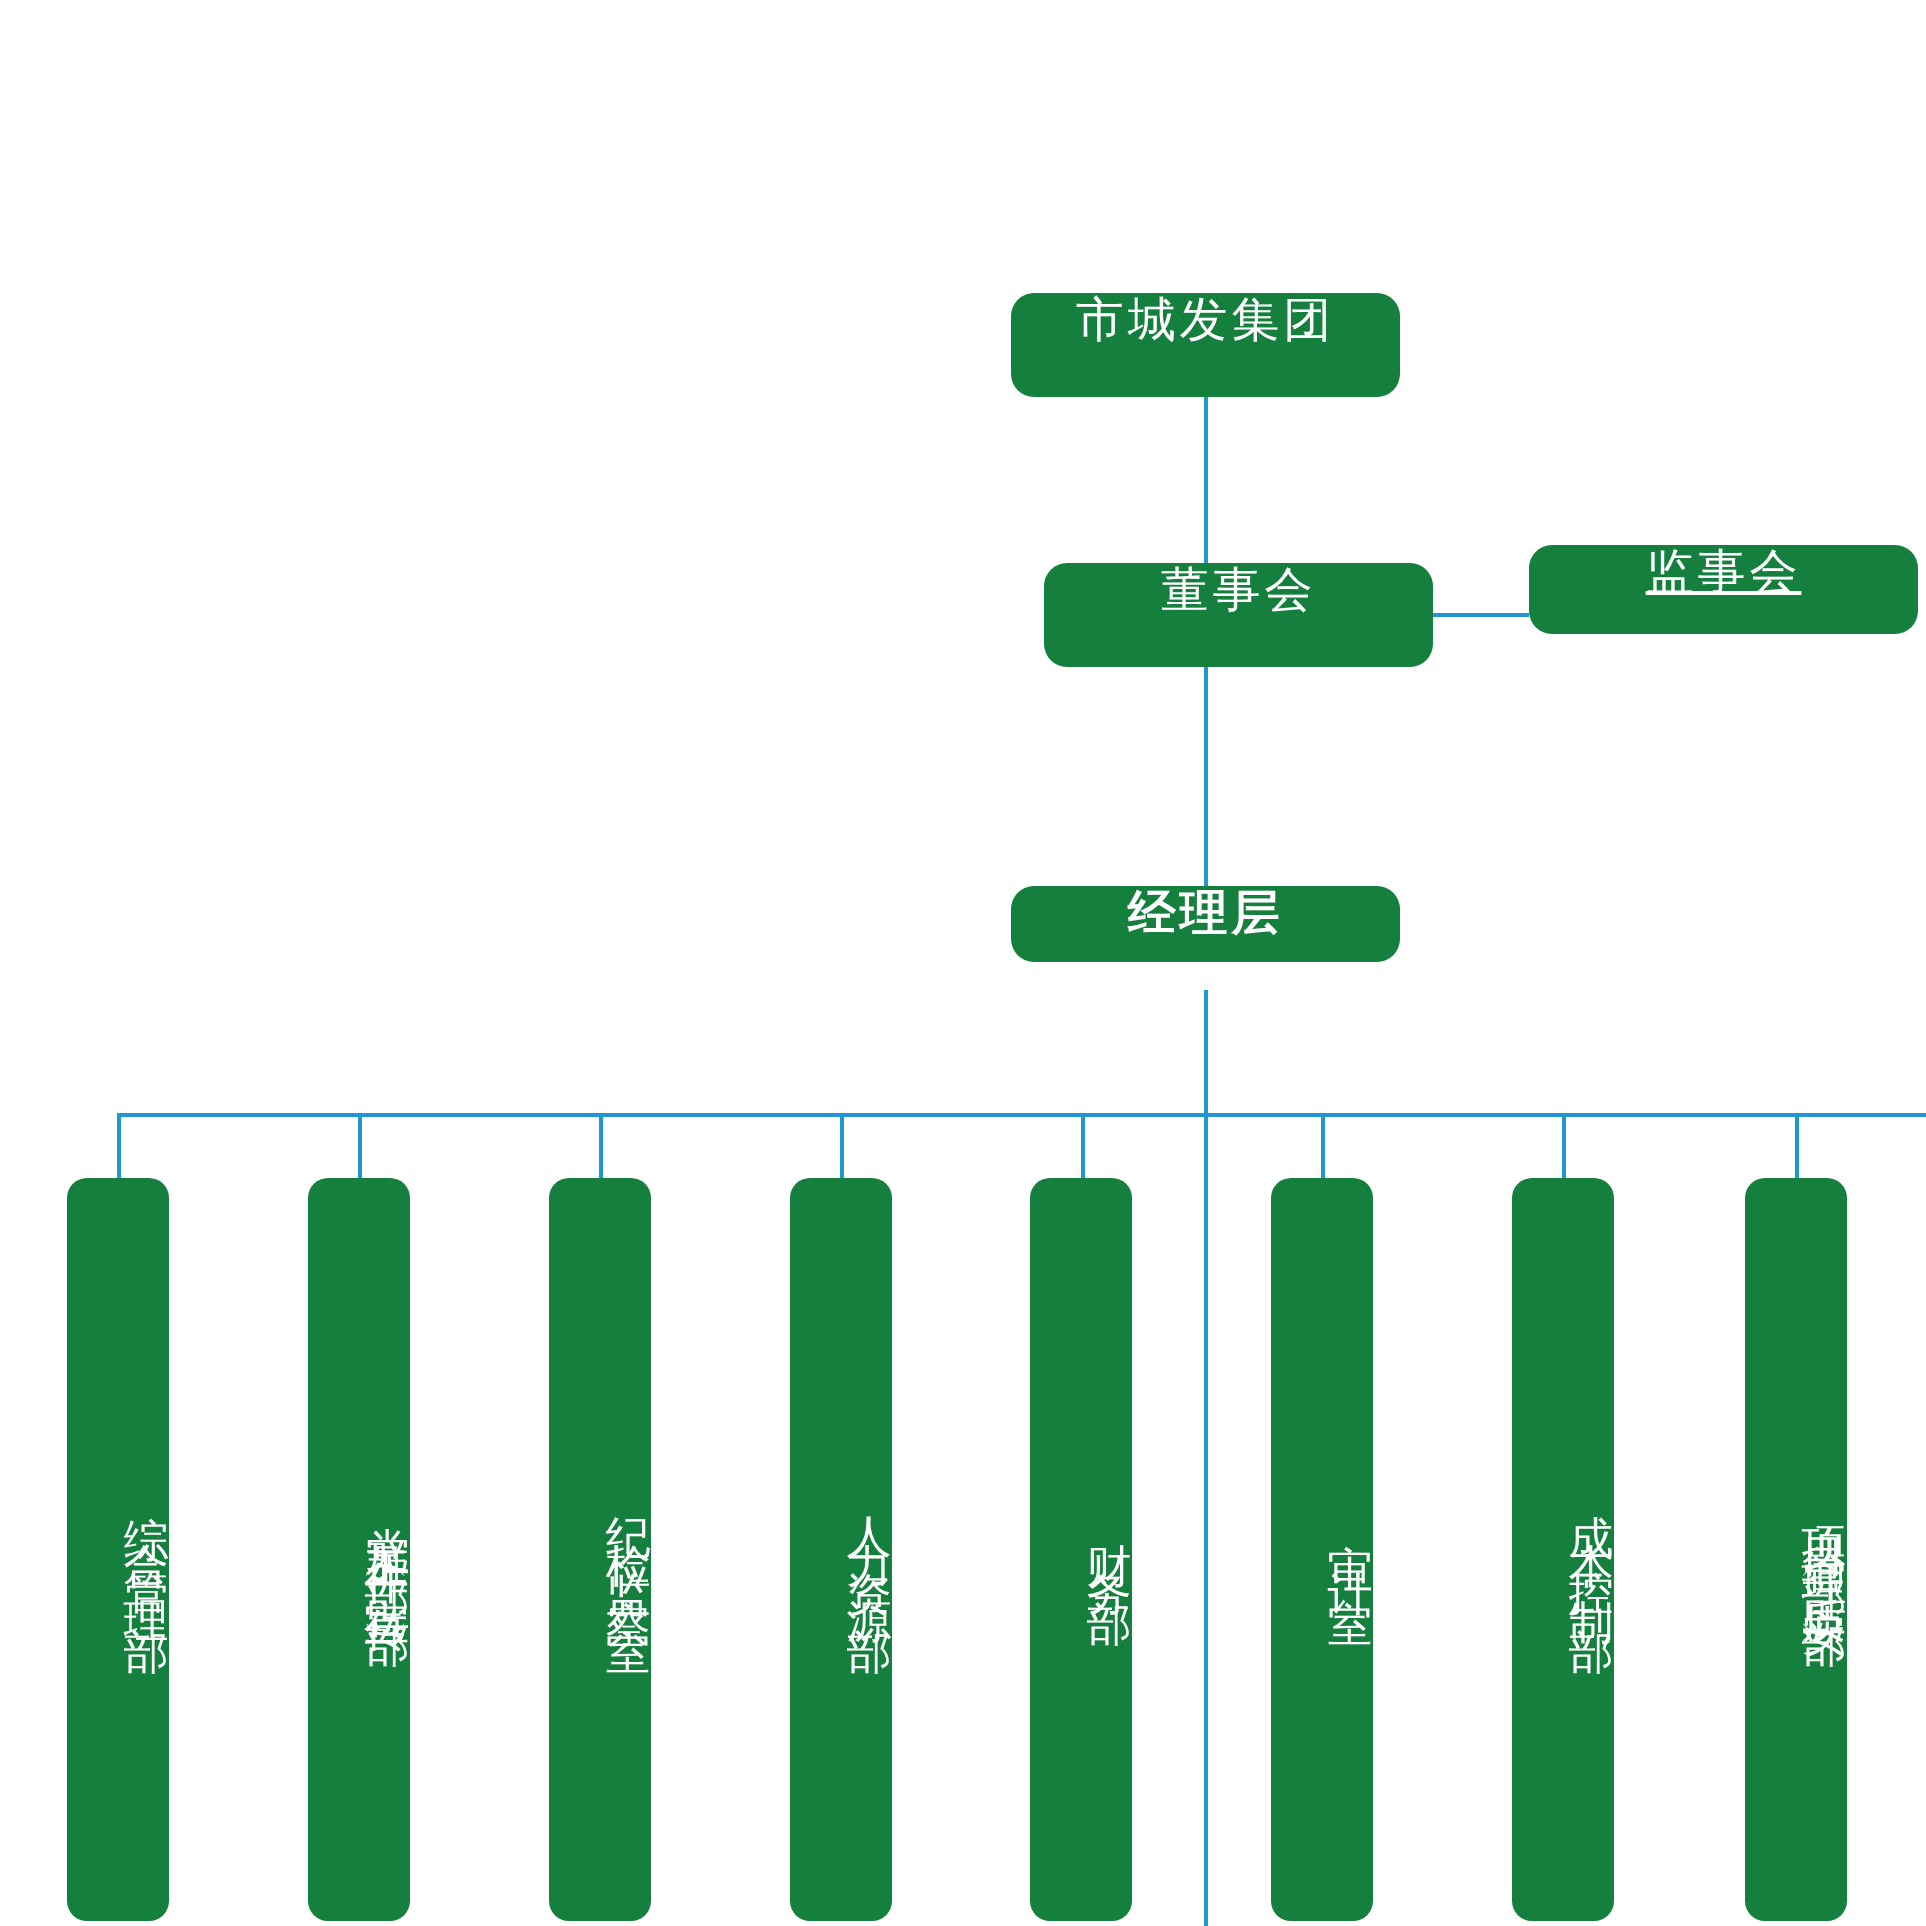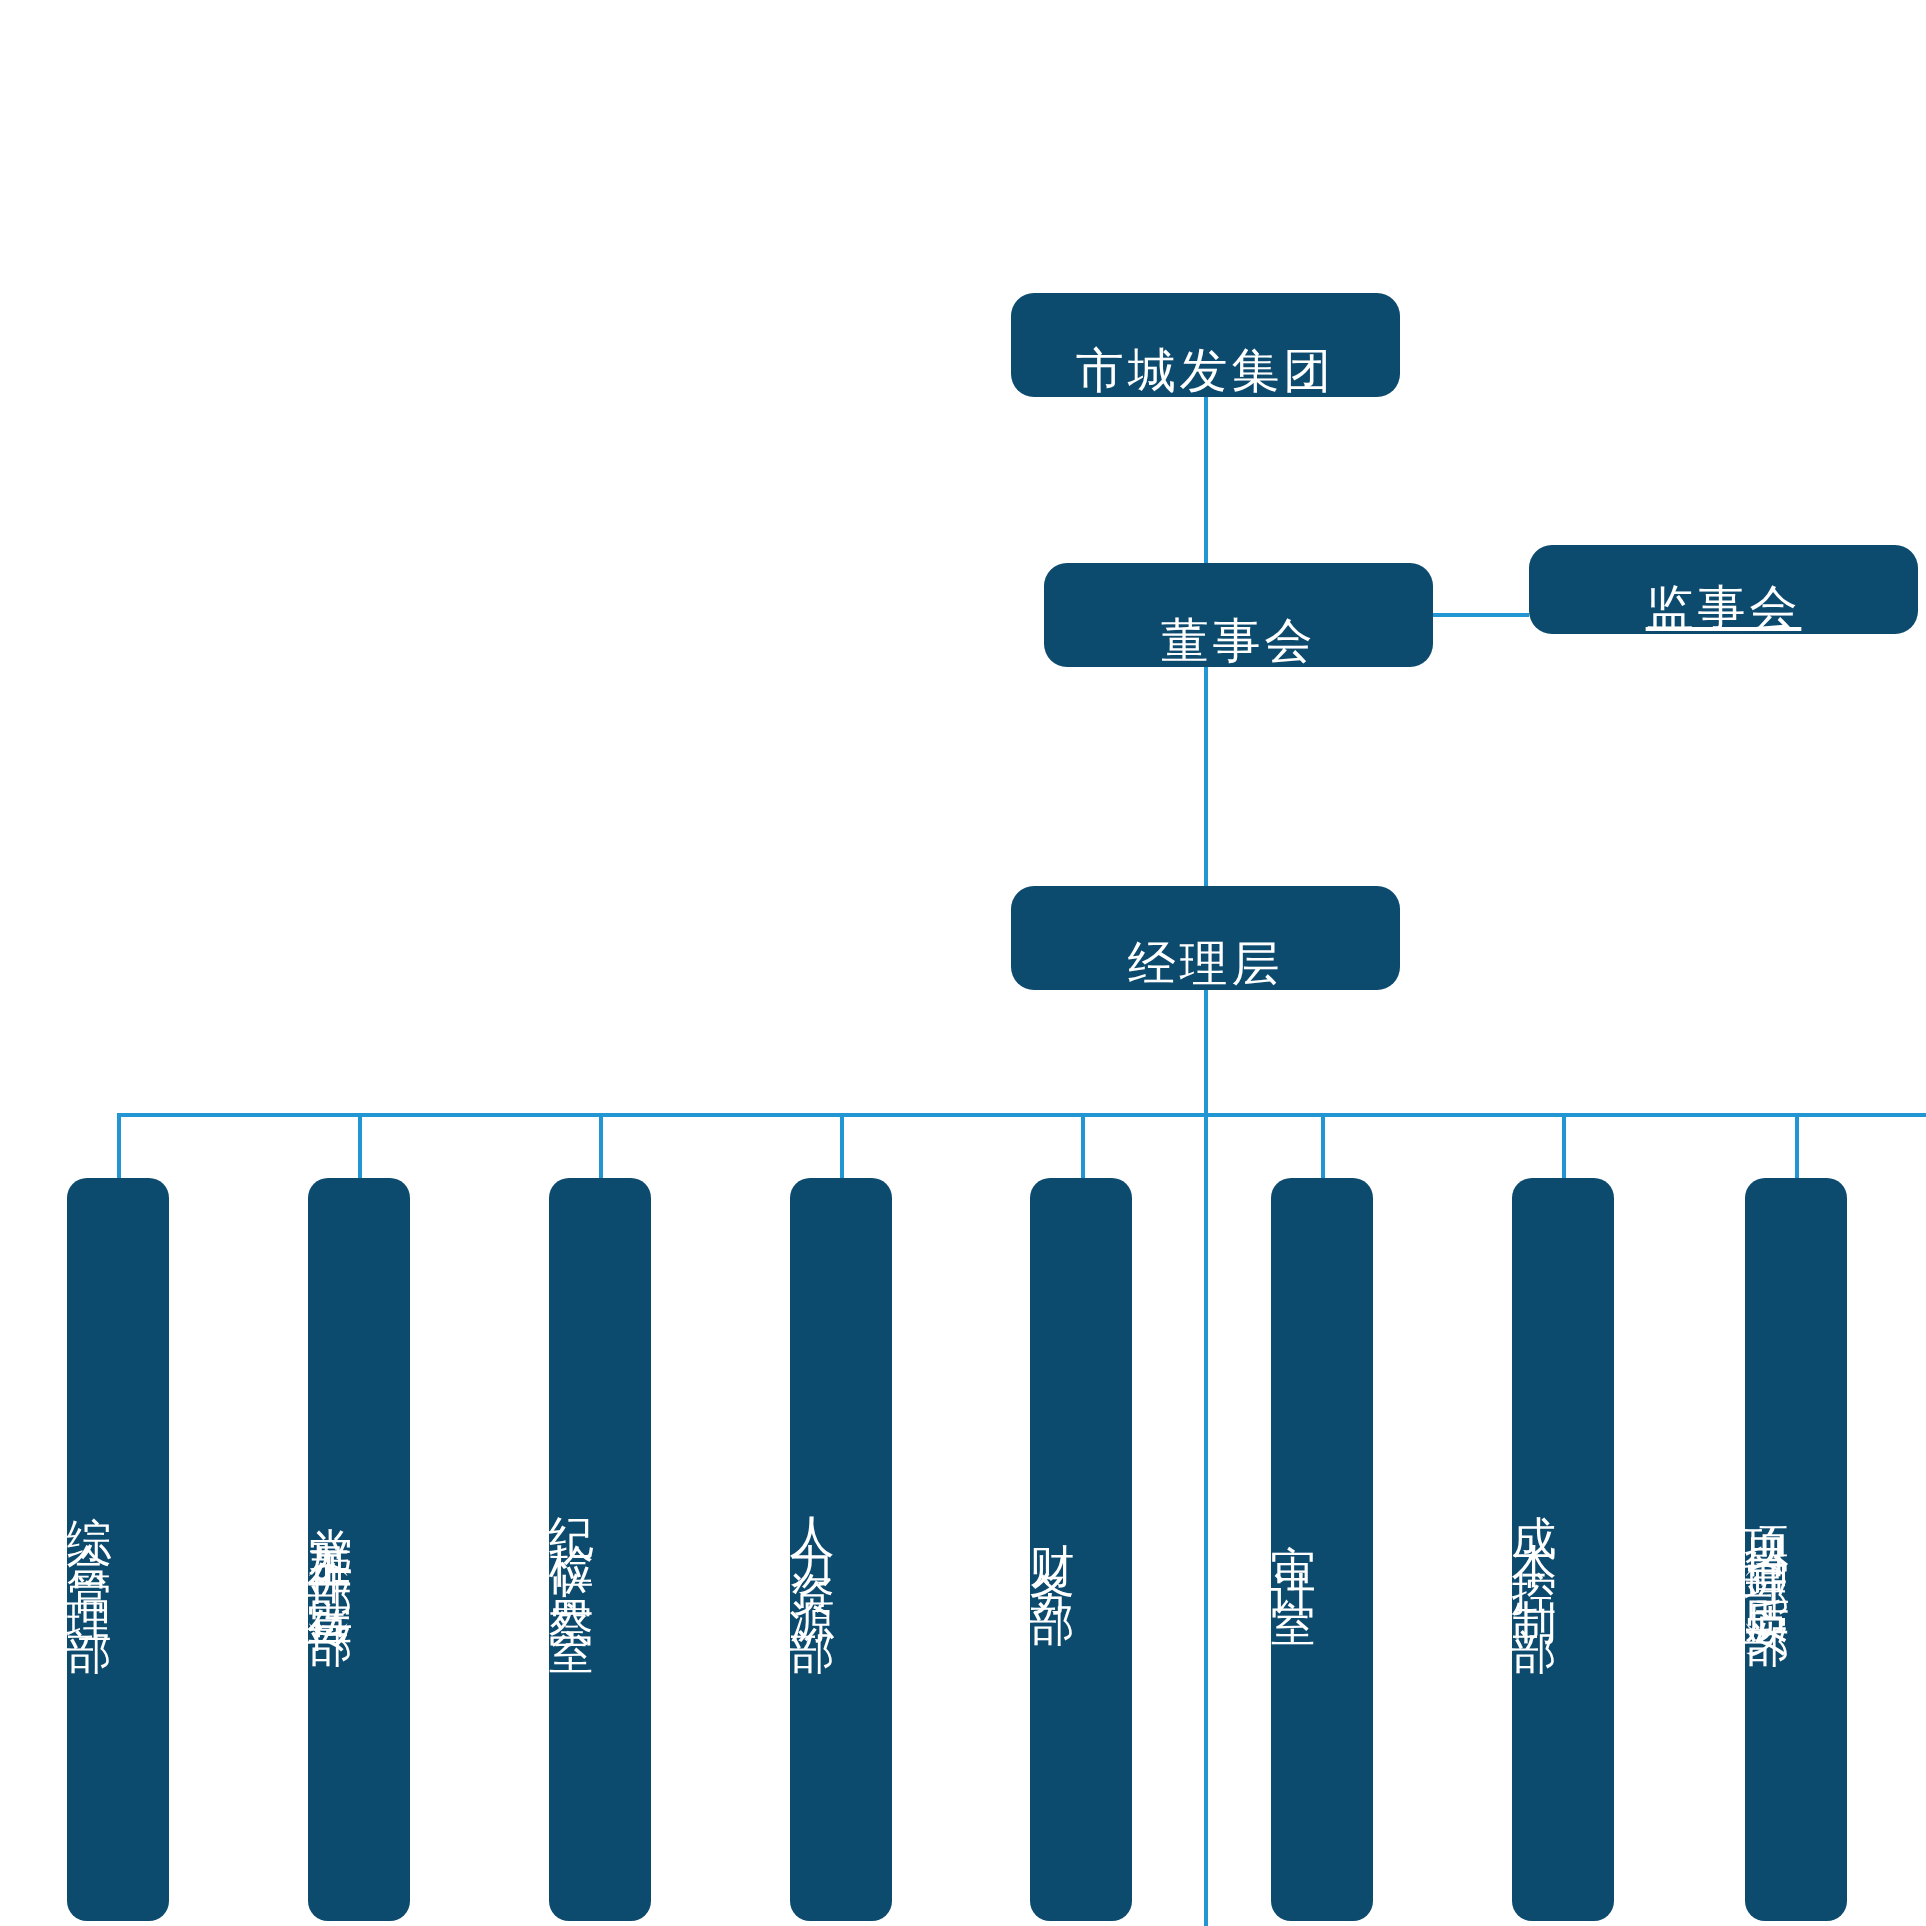--- a/index.html
+++ b/index.html
@@ -16,25 +16,25 @@
     position: relative;
     width: 2184px;
     height: 2928px;
     background: #ffffff;
     overflow: hidden;
   }
 
   
   .node {
     position: absolute;
-    background: #0c4a6e;
+    background: #15803d;
     color: #ffffff;
     box-sizing: border-box;
     display: flex;
-    align-items: flex-end;
+    align-items: flex-start;
     justify-content: center;
     text-align: center;
     z-index: 3;
   }
 
   
   .node.horiz {
     border-radius: 23px;
     font-size: 48px;
     letter-spacing: 3.9px;
@@ -85,21 +85,21 @@
   </div>
 
   <div class="line h" style="left:1400px; top:613px; width:129px;"></div>
 
   <div class="node horiz" style="left:1529px; top:545px; width:389px; height:89px;text-decoration:underline;">
     <span>监事会</span>
   </div>
 
   <div class="line v" style="left:1204px; top:667px; width:4.2px; height:219px;"></div>
 
-  <div class="node horiz" style="left:1011px; top:886px; width:389px; height:104px;">
+  <div class="node horiz" style="left:1011px; top:886px; width:389px; height:76px;font-weight:bold;">
     <span>经理层</span>
   </div>
 
   <div class="line v" style="left:1204px; top:990px; height:123px;"></div>
   <div class="line h" style="left:117px; top:1113px; width:1953px;"></div>
 
   <div class="line v" style="left:117px;  top:1113px; height:65px;"></div>
   <div class="line v" style="left:358px;  top:1113px; height:65px;"></div>
   <div class="line v" style="left:599px; top:1113px; height:65px;"></div>
   <div class="line v" style="left:840px; top:1113px; height:65px;"></div>

